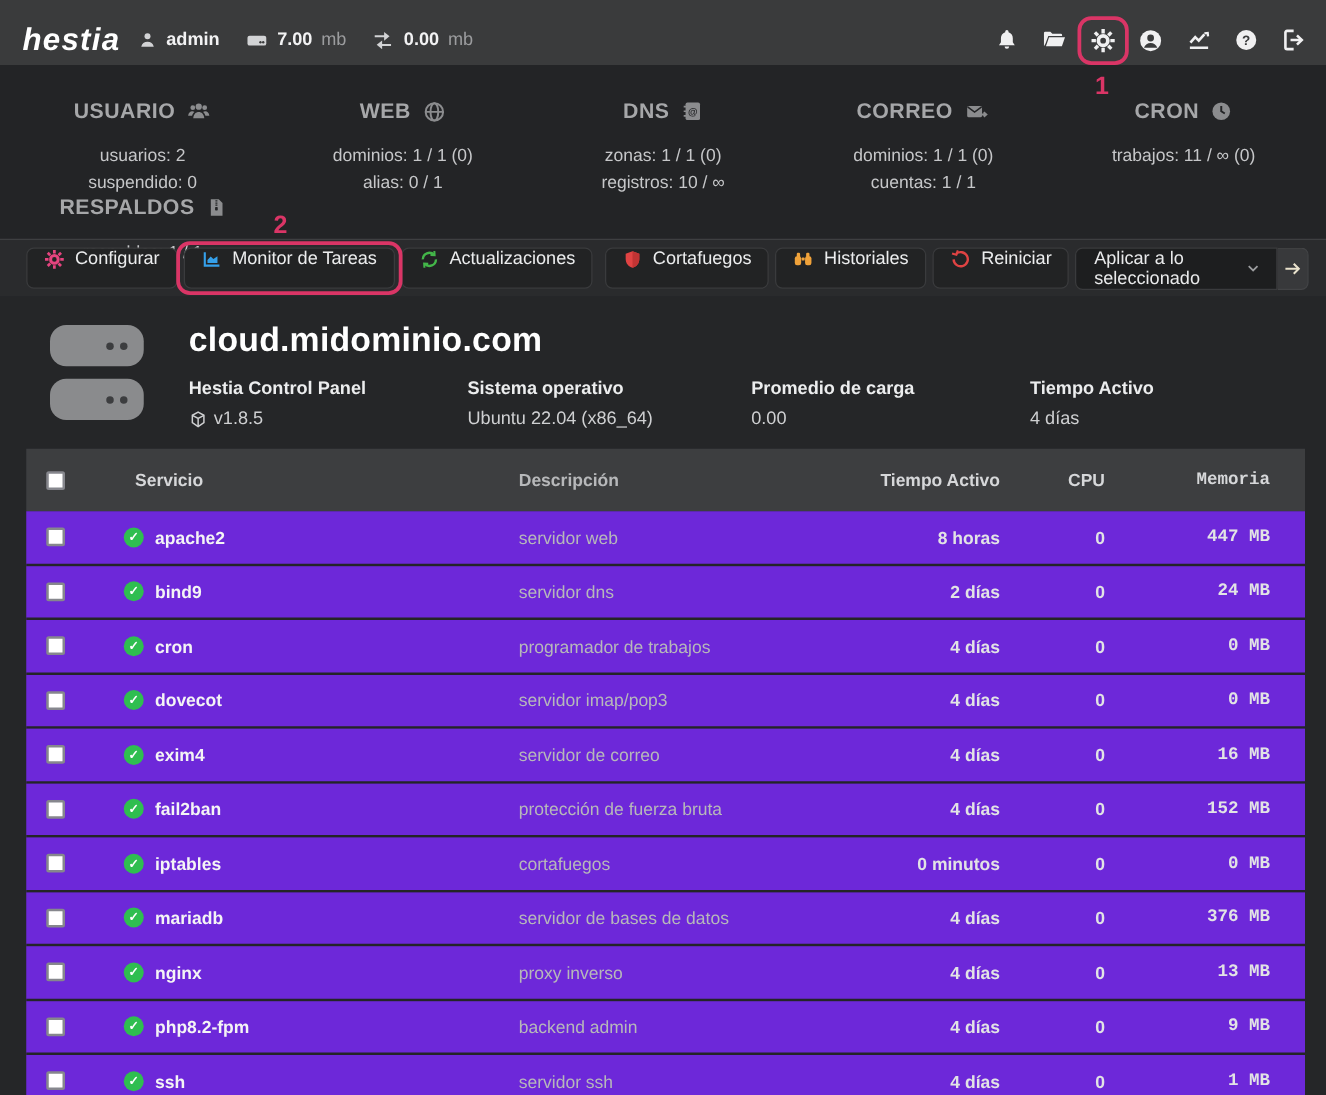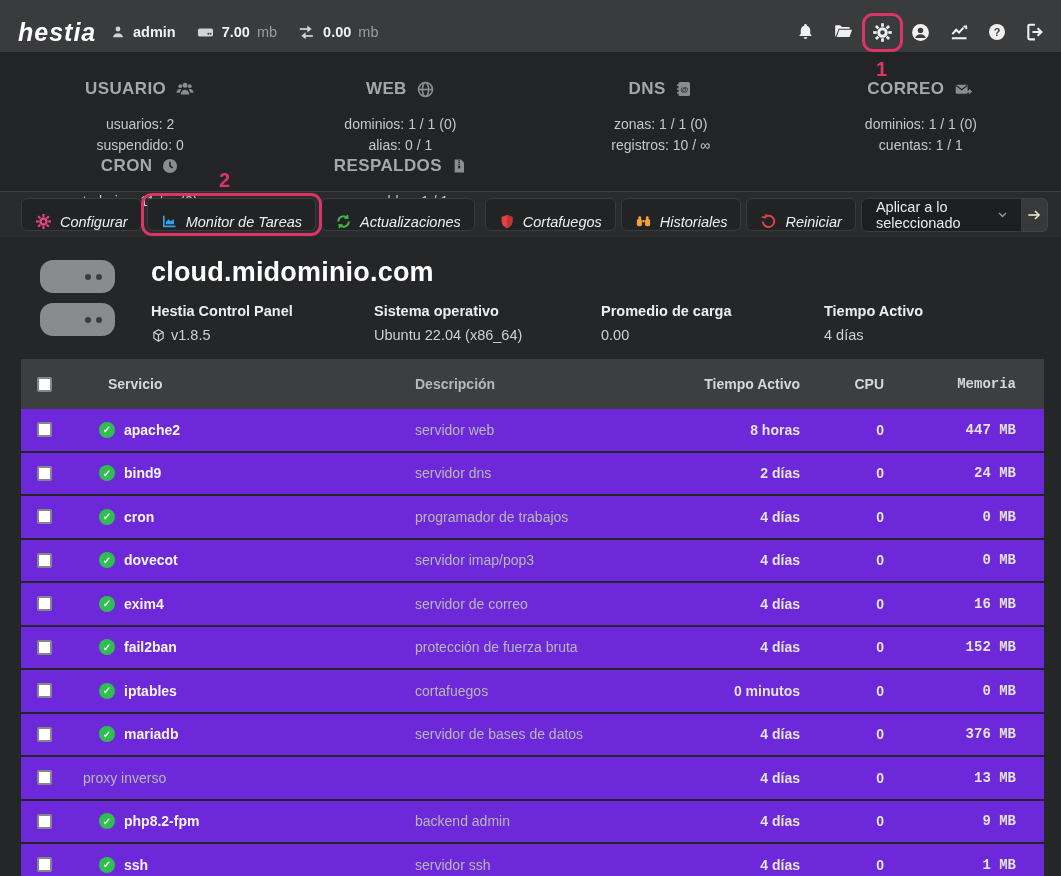--- a/index.html
+++ b/index.html
@@ -36,43 +36,43 @@
   .ann-step-1 {
     position: absolute; top: 36px; left: 50%; transform: translateX(-58%);
     color: var(--accent); font-weight: bold; font-size: 20px;
   }
 
   :root { --accent: #da3566; }
 
   
   .stats {
     height: 139px; background: #232426;
-    display: grid; grid-template-columns: repeat(4, 1fr);
+    display: grid; grid-template-columns: repeat(5, 1fr);
     padding: 27px 10px 0;
   }
   .stat { text-align: center; }
   .stat-head {
     display: flex; align-items: center; justify-content: center; gap: 9px;
     color: #a6a7a9; font-weight: bold; font-size: 17px; letter-spacing: .4px;
     margin-bottom: 15px;
   }
   .stat-head svg { color: #8b8c8e; }
   .stat-line { font-size: 14px; line-height: 21px; color: #c6c7c9; }
 
   
   .toolbar {
     height: 46px; background: #2a2b2d; border-top: 1px solid #3e3f41;
     display: flex; align-items: center; gap: 5px;
     padding: 0 16px 0 21px;
   }
   .tbtn {
-    display: flex; align-items: flex-end; gap: 8px;
+    display: flex; align-items: flex-start; gap: 8px;
     background: #222324; border: 1px solid #3a3b3d; border-radius: 6px;
     height: 33px; padding: 0 13px;
-    color: #ecedee; font-size: 14.5px; cursor: pointer; white-space: nowrap; font-style: italic;
+    color: #ecedee; font-size: 14.5px; cursor: pointer; white-space: nowrap;
   }
   .tb-spacer { width: 26px; }
   .monitor-wrap { position: relative; }
   .hl-monitor-box {
     position: absolute; inset: -5px -6px;
     border: 3px solid var(--accent); border-radius: 11px; pointer-events: none;
   }
   .ann-step-2 {
     position: absolute; top: -29px; left: 46%; transform: translateX(-50%);
     color: var(--accent); font-weight: bold; font-size: 20px;
@@ -603,20 +603,24 @@
     <div class="c-desc">servidor de bases de datos</div>
     <div class="c-uptime">4 días</div>
     <div class="c-cpu">0</div>
     <div class="c-mem">376 MB</div>
   </div>
 
   <div class="trow">
     <div class="c-check">
           <span class="cb"></span>
         </div>
+    <div class="c-service">
+      <span class="st"></span>
+      <span class="svc-name">nginx</span>
+    </div>
     <div class="c-desc">proxy inverso</div>
     <div class="c-uptime">4 días</div>
     <div class="c-cpu">0</div>
     <div class="c-mem">13 MB</div>
   </div>
 
   <div class="trow">
     <div class="c-check">
           <span class="cb"></span>
         </div>

